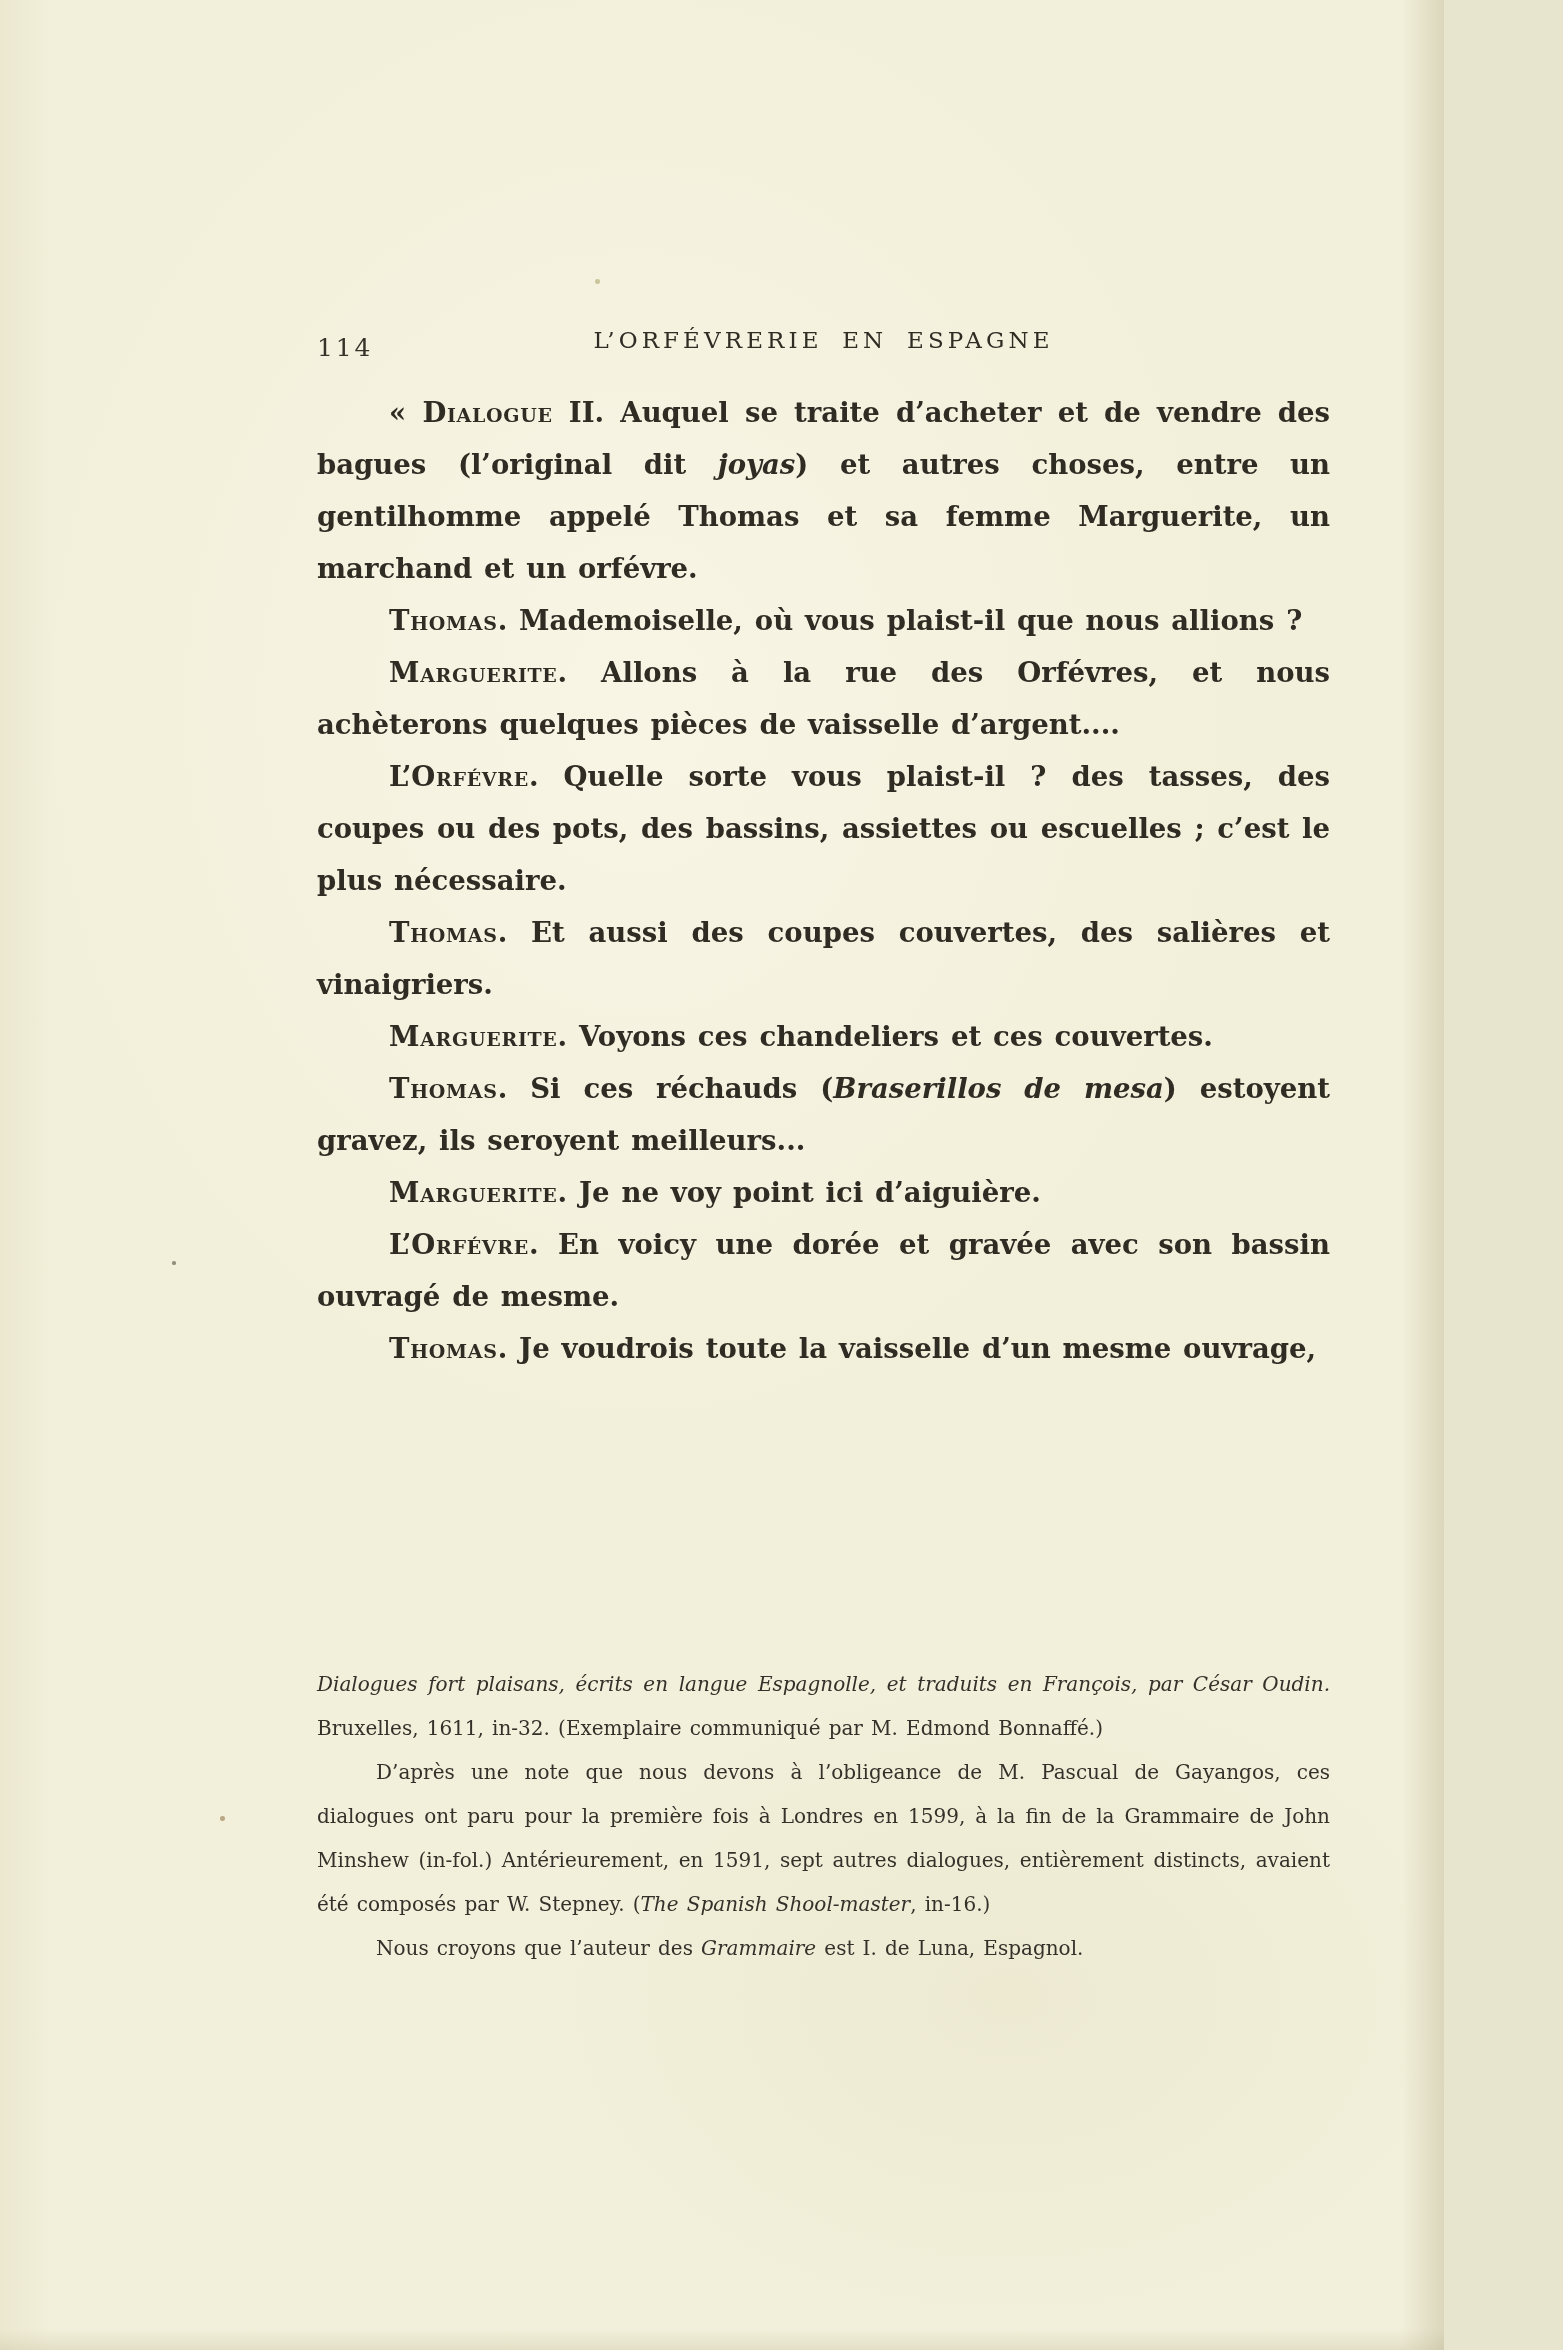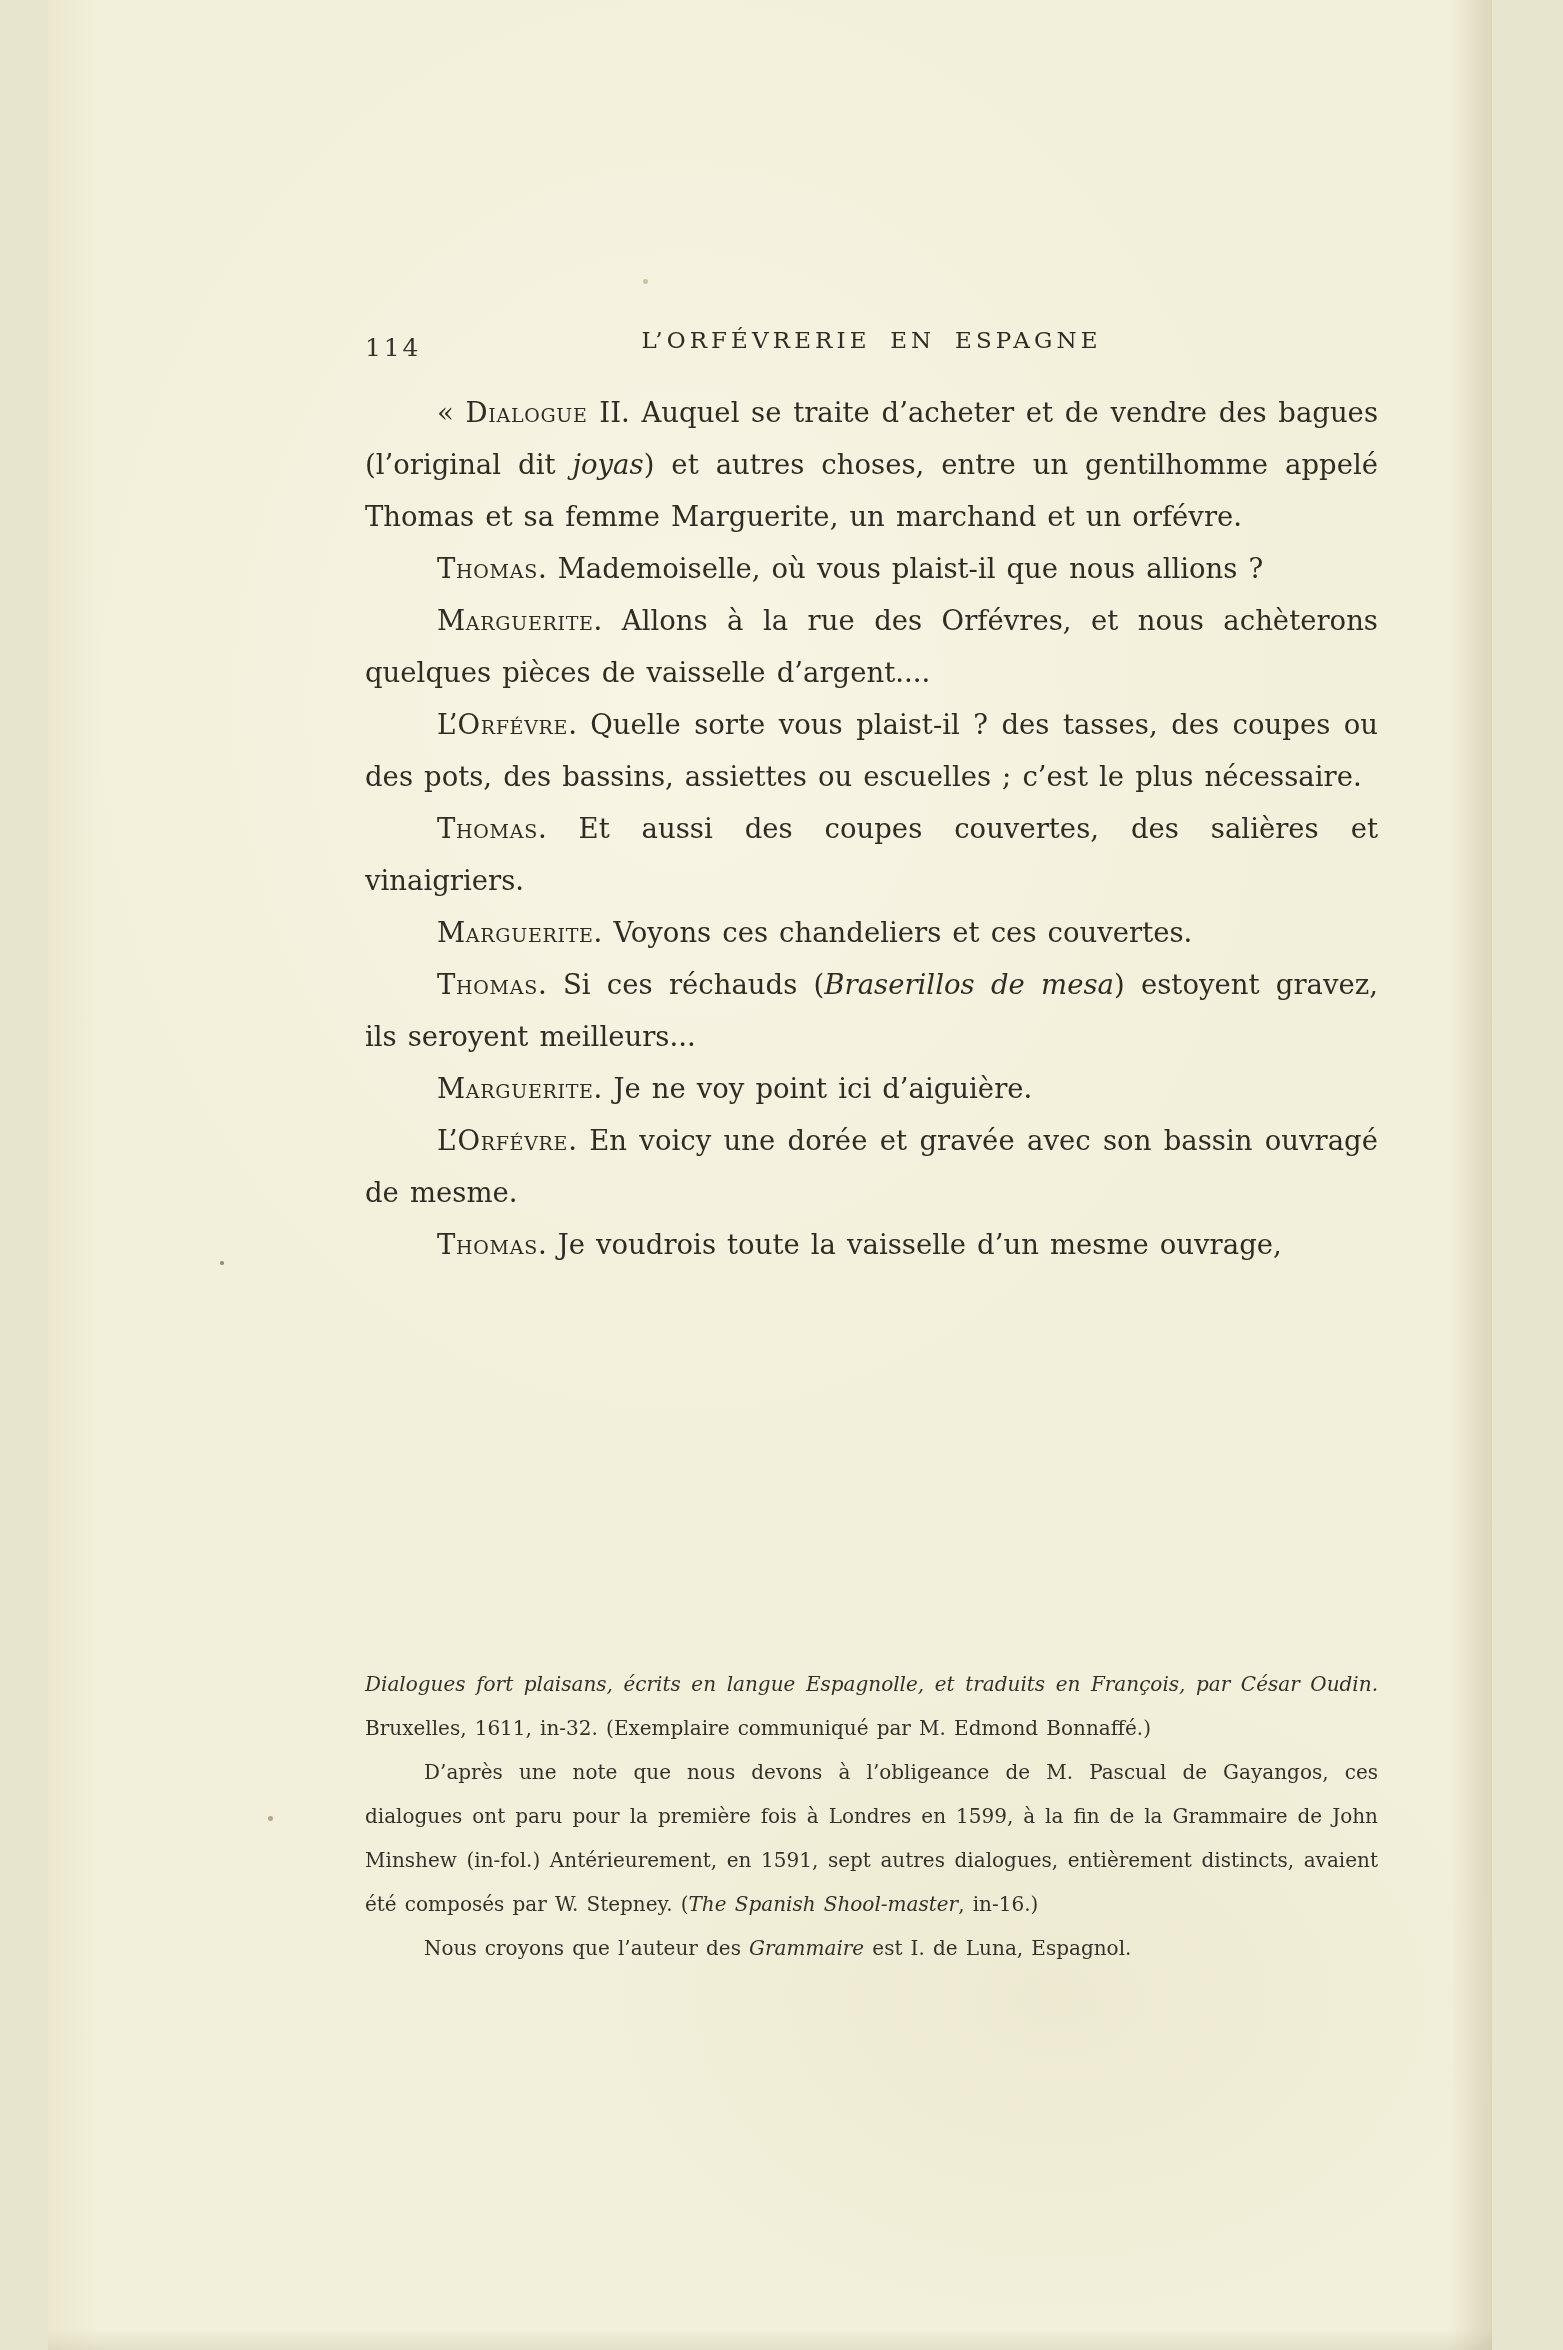--- a/index.html
+++ b/index.html
@@ -14,21 +14,20 @@
     overflow: hidden;
     background-color: #f2efda;
     background-image:
       linear-gradient(to left, rgba(166,158,118,0.30), rgba(166,158,118,0.0) 42px),
       linear-gradient(to top, rgba(166,158,118,0.20), rgba(166,158,118,0.0) 22px),
       linear-gradient(to right, rgba(224,219,188,0.35), rgba(224,219,188,0.0) 51px),
       radial-gradient(ellipse 872px 1056px at 44% 30%, rgba(252,250,238,0.55), rgba(252,250,238,0) 72%),
       radial-gradient(ellipse 643px 459px at 70% 85%, rgba(233,229,202,0.5), rgba(233,229,202,0) 70%);
     font-family: "DejaVu Serif", "Liberation Serif", serif;
     color: #322f26;
-    margin-left: 48px;
   }
   .header {
     position: absolute;
     top: 327px;
     left: 317px;
     width: 1013px;
     height: 37px;
   }
   .pagenum {
     position: absolute;
@@ -53,20 +52,21 @@
     width: 1013px;
     font-size: 27.5px;
     line-height: 52px;
     text-align: justify;
     word-spacing: 2.3px;
     color: #2f2c24;
   }
   .bodytext p {
     margin: 0;
     text-indent: 72px;
+    font-weight: bold;
   }
   .footnote {
     position: absolute;
     top: 1662px;
     left: 317px;
     width: 1013px;
     font-size: 20px;
     line-height: 44px;
     text-align: justify;
     word-spacing: 1.8px;

